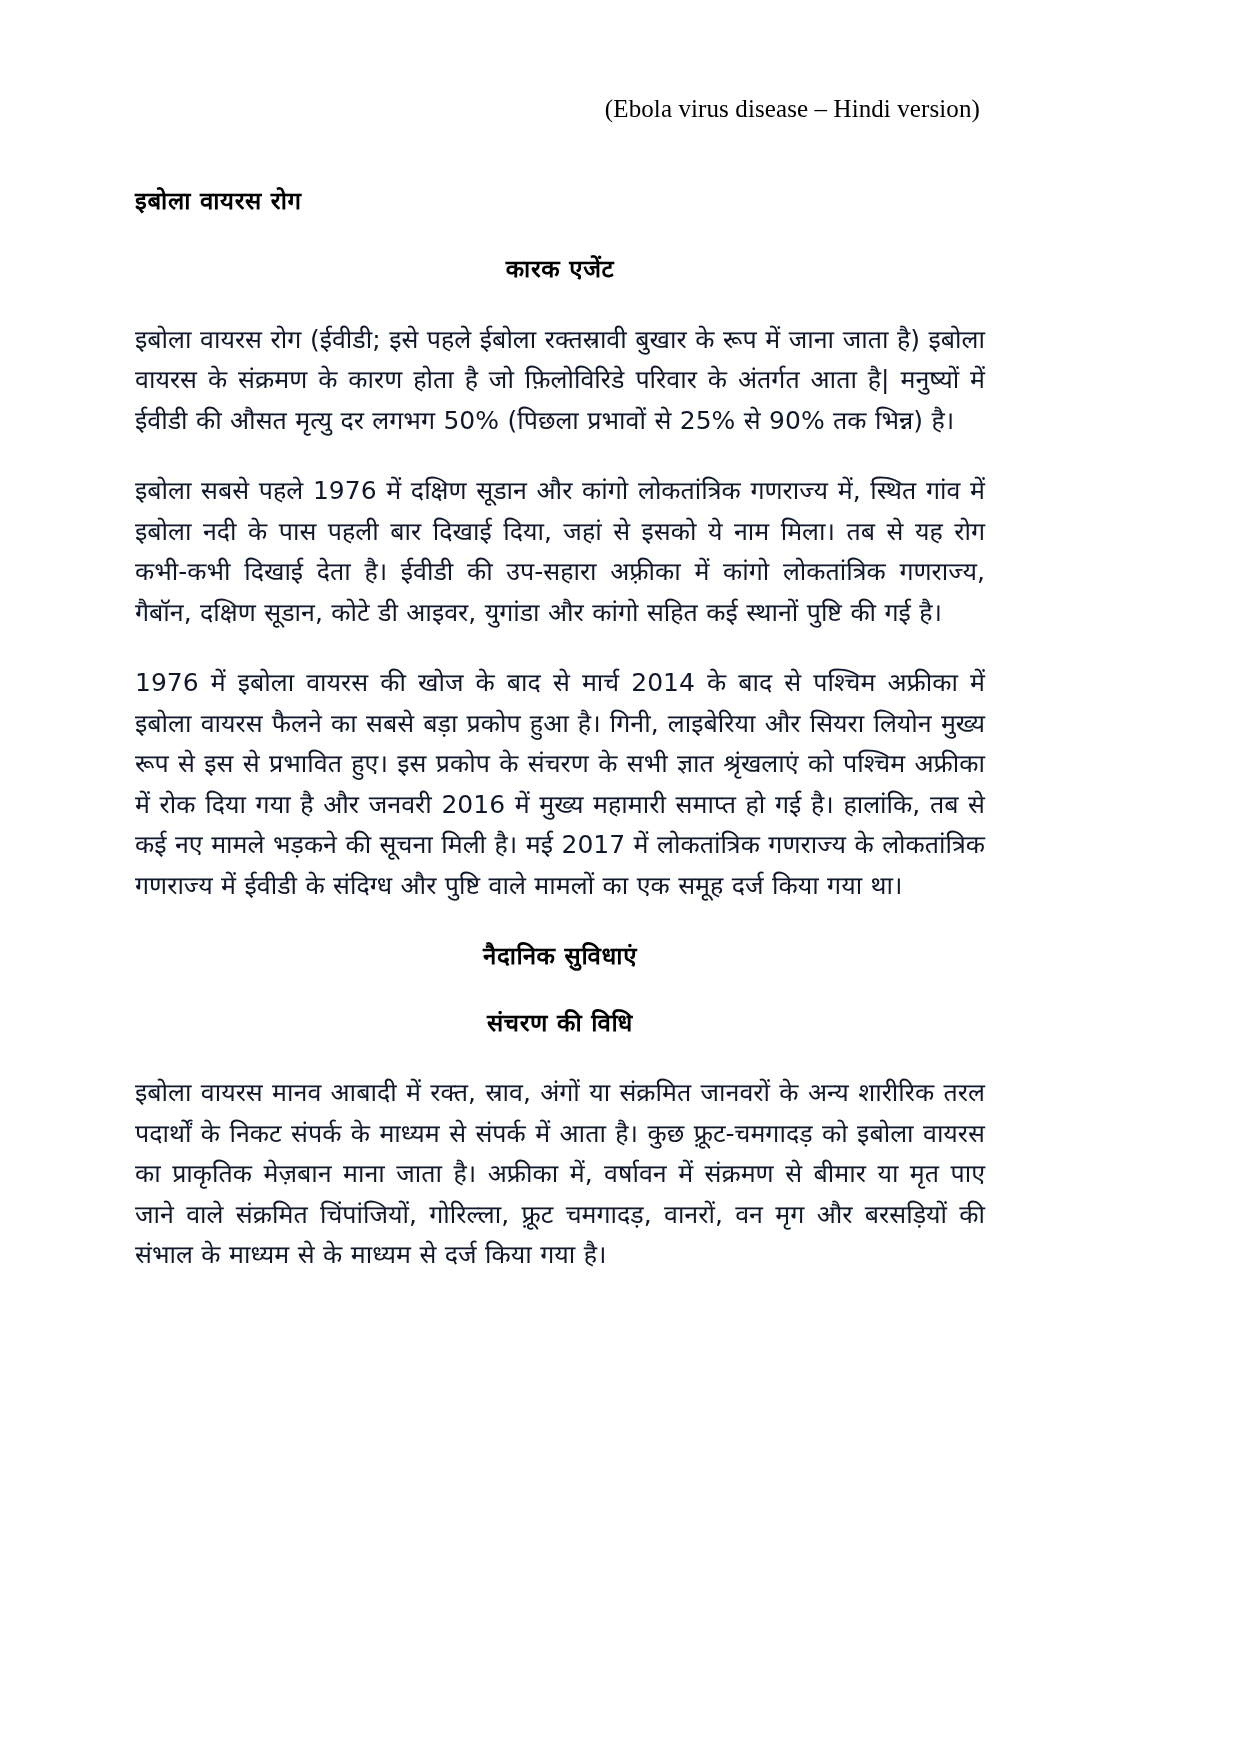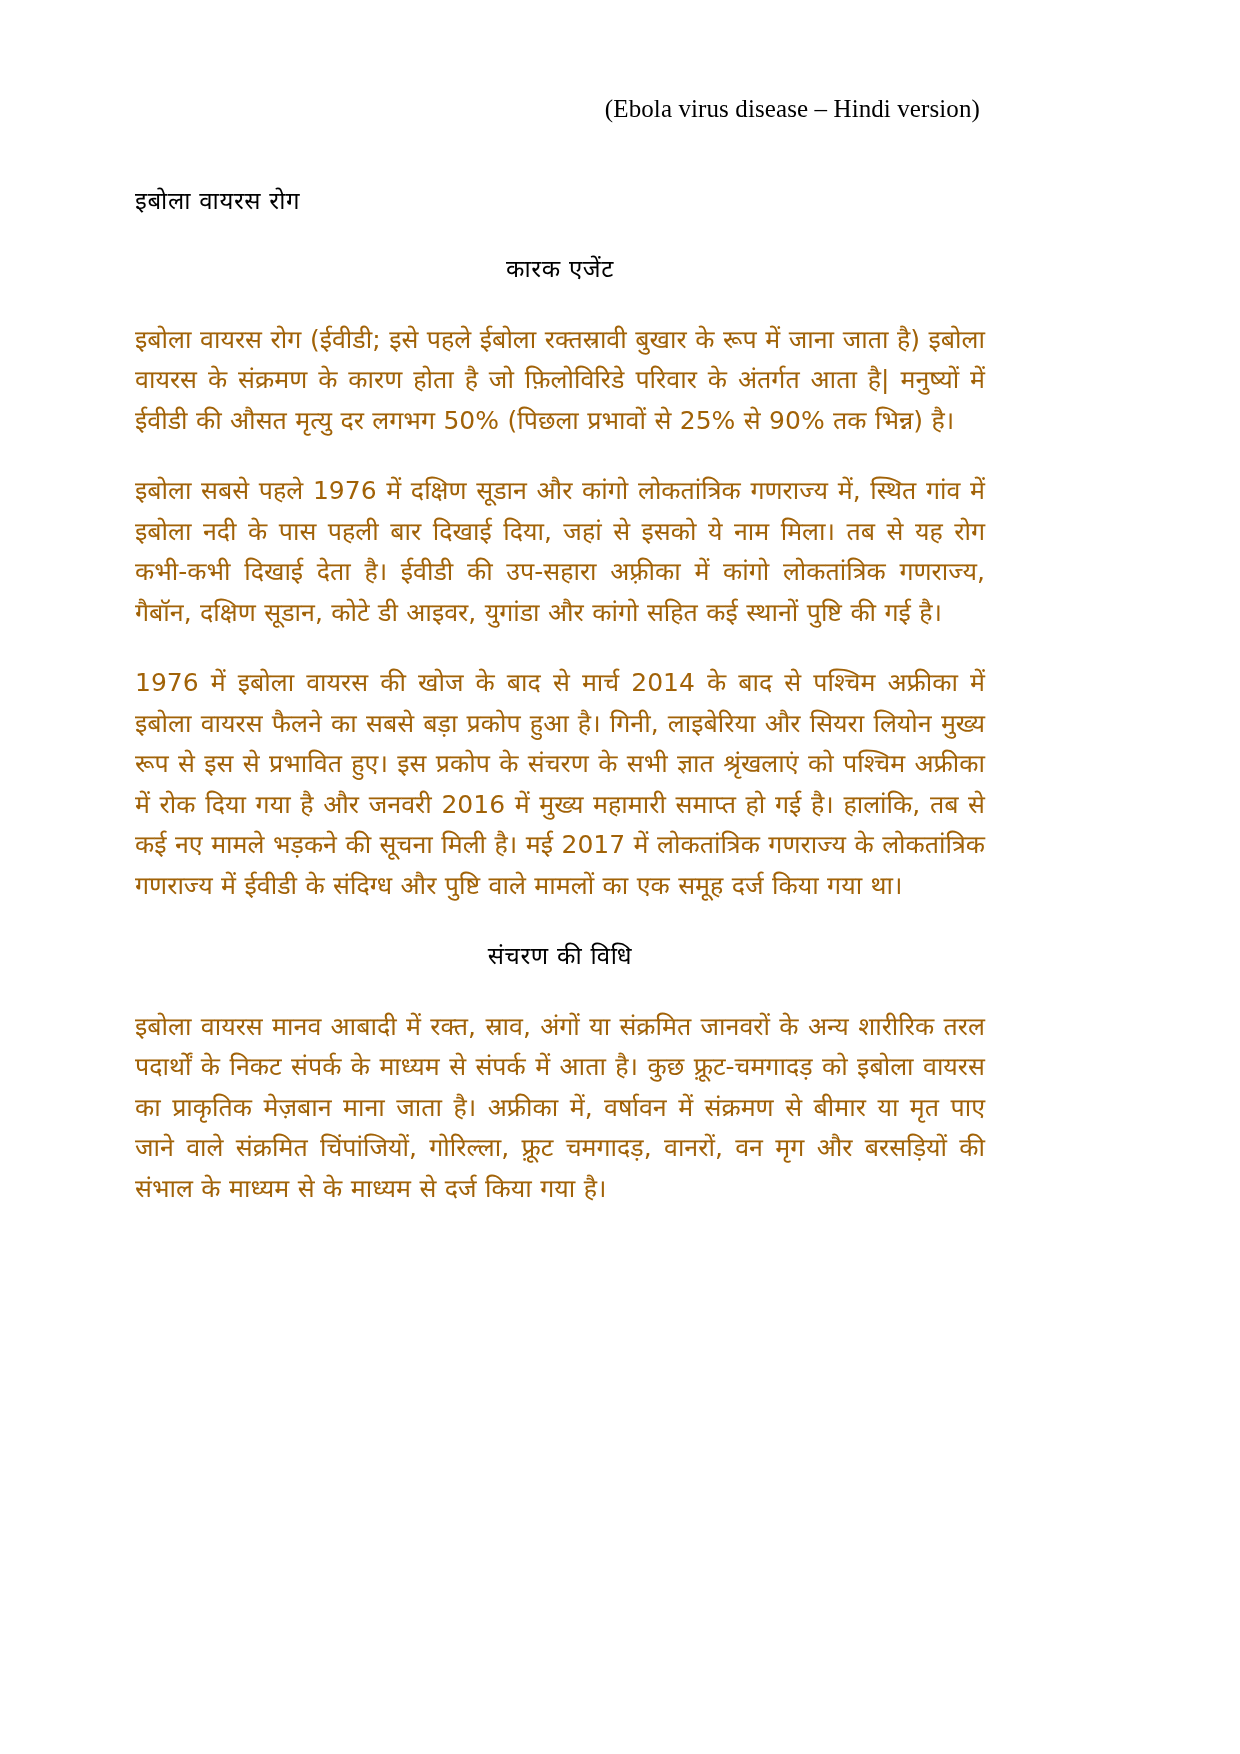--- a/index.html
+++ b/index.html
@@ -36,21 +36,21 @@
   }
   .content {
     position: absolute;
     top: 185px;
     left: 135px;
     width: 850px;
   }
   h1.doc-title,
   h2.section-heading {
     font-family: "DejaVu Sans", sans-serif;
-    font-weight: normal;
+    font-weight: bold;
     color: #000000;
     margin: 0;
     padding: 0;
     letter-spacing: 0.6px;
   }
   h1.doc-title {
     font-size: 24px;
     line-height: 1.35;
     margin-bottom: 36px;
   }
@@ -58,21 +58,21 @@
     font-size: 24px;
     line-height: 1.35;
     margin-top: 34px;
     margin-bottom: 34px;
     text-align: center;
   }
   p.body-para {
     font-family: "DejaVu Sans", sans-serif;
     font-size: 25px;
     line-height: 1.62;
-    color: #a16207;
+    color: #0f172a;
     margin: 0 0 30px 0;
     text-align: justify;
     text-justify: inter-word;
     word-spacing: 0.5px;
     hyphens: none;
   }
   p.body-para:last-child {
     margin-bottom: 16px;
   }
 </style>
@@ -85,18 +85,19 @@
 
   <div class="content">
 
     <h1 class="doc-title">इबोला वायरस रोग</h1>
 
     <h2 class="section-heading">कारक एजेंट</h2>
     <p class="body-para">इबोला वायरस रोग (ईवीडी; इसे पहले ईबोला रक्तस्रावी बुखार के रूप में जाना जाता है) इबोला वायरस के संक्रमण के कारण होता है जो फ़िलोविरिडे परिवार के अंतर्गत आता है| मनुष्यों में ईवीडी की औसत मृत्यु दर लगभग 50% (पिछला प्रभावों से 25% से 90% तक भिन्न) है।</p>
     <p class="body-para">इबोला सबसे पहले 1976 में दक्षिण सूडान और कांगो लोकतांत्रिक गणराज्य में, स्थित गांव में इबोला नदी के पास पहली बार दिखाई दिया, जहां से इसको ये नाम मिला। तब से यह रोग कभी-कभी दिखाई देता है। ईवीडी की उप-सहारा अफ़्रीका में कांगो लोकतांत्रिक गणराज्य, गैबॉन, दक्षिण सूडान, कोटे डी आइवर, युगांडा और कांगो सहित कई स्थानों पुष्टि की गई है।</p>
     <p class="body-para">1976 में इबोला वायरस की खोज के बाद से मार्च 2014 के बाद से पश्चिम अफ्रीका में इबोला वायरस फैलने का सबसे बड़ा प्रकोप हुआ है। गिनी, लाइबेरिया और सियरा लियोन मुख्य रूप से इस से प्रभावित हुए। इस प्रकोप के संचरण के सभी ज्ञात श्रृंखलाएं को पश्चिम अफ्रीका में रोक दिया गया है और जनवरी 2016 में मुख्य महामारी समाप्त हो गई है। हालांकि, तब से कई नए मामले भड़कने की सूचना मिली है। मई 2017 में लोकतांत्रिक गणराज्य के लोकतांत्रिक गणराज्य में ईवीडी के संदिग्ध और पुष्टि वाले मामलों का एक समूह दर्ज किया गया था।</p>
 
+    <h2 class="section-heading">नैदानिक सुविधाएं</h2>
 
     <h2 class="section-heading">संचरण की विधि</h2>
     <p class="body-para">इबोला वायरस मानव आबादी में रक्त, स्राव, अंगों या संक्रमित जानवरों के अन्य शारीरिक तरल पदार्थों के निकट संपर्क के माध्यम से संपर्क में आता है। कुछ फ़्रूट-चमगादड़ को इबोला वायरस का प्राकृतिक मेज़बान माना जाता है। अफ्रीका में, वर्षावन में संक्रमण से बीमार या मृत पाए जाने वाले संक्रमित चिंपांजियों, गोरिल्ला, फ़्रूट चमगादड़, वानरों, वन मृग और बरसड़ियों की संभाल के माध्यम से के माध्यम से दर्ज किया गया है।</p>
 
   </div>
 </div>
 
 </body></html>

